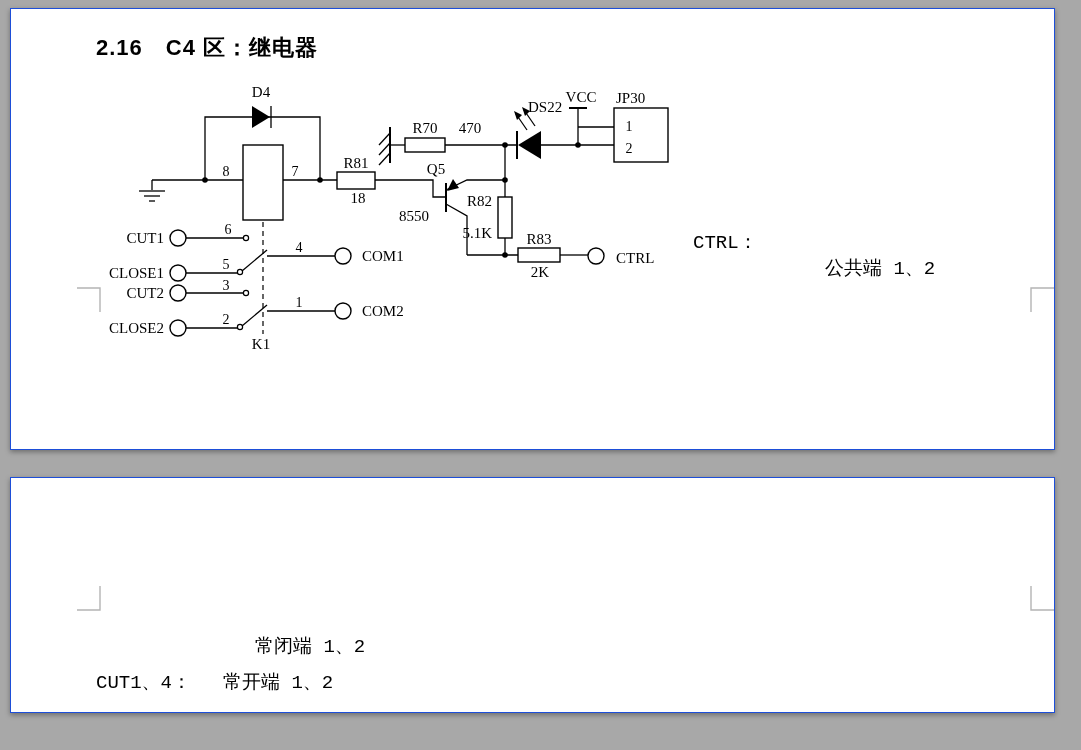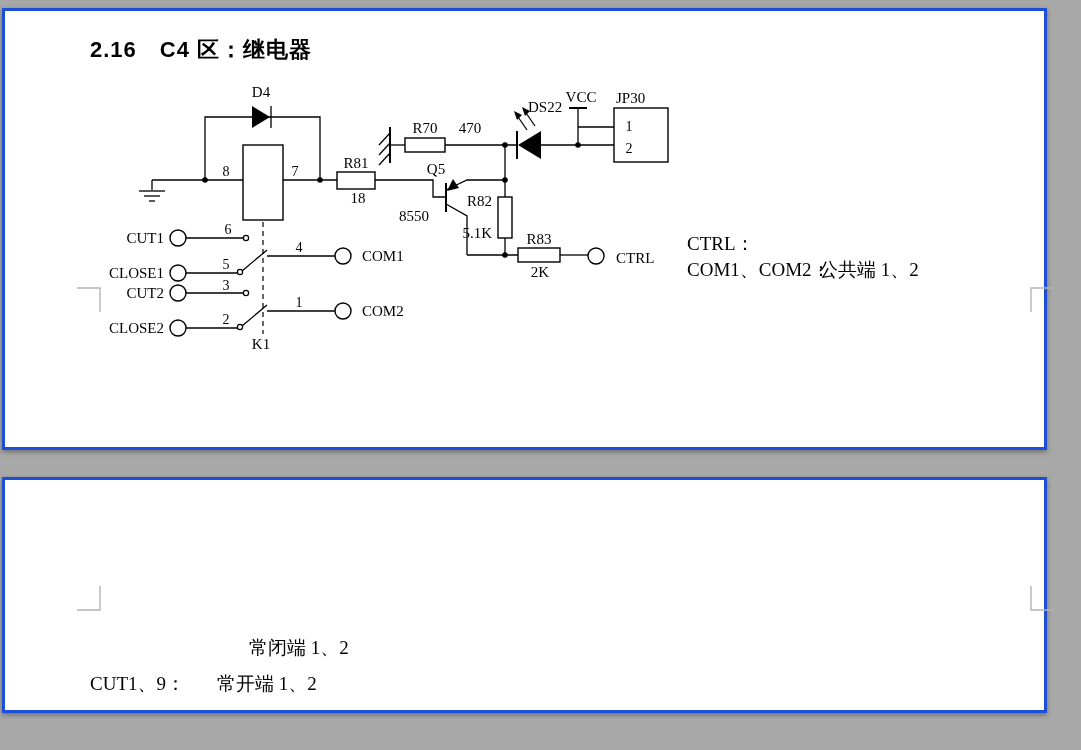--- a/index.html
+++ b/index.html
@@ -4,37 +4,37 @@
 <style>
   html,body { margin:0; padding:0; }
   body {
     width:1081px; height:750px;
     background:#a8a8a8;
     position:relative;
     overflow:hidden;
     font-family:"Liberation Serif", serif;
   }
   .page {
-    position:absolute; left:2px; width:1045px;
+    position:absolute; left:10px; width:1045px;
     background:#ffffff;
     box-sizing:border-box;
-    border:3px solid #1d4ed8;
+    border:1px solid #1d4ed8;
     box-shadow:0 2px 5px rgba(0,0,0,0.35);
   }
   #page1 { top:8px; height:442px; }
   #page2 { top:477px; height:236px; }
   .doc-title {
     position:absolute; left:85px; top:24px;
     font-size:22px; font-weight:bold; color:#000;
     font-family:"Liberation Sans", sans-serif;
     letter-spacing:1px; white-space:nowrap;
   }
   .ann {
     position:absolute; font-size:19px; color:#000; white-space:nowrap;
-    font-family:Liberation Serif, serif;
+    font-family:Liberation Mono, monospace;
   }
   #overlay {
     position:absolute; left:0; top:0; width:1081px; height:750px;
     pointer-events:none;
   }
   #overlay path.wire, #overlay path.sym { stroke:#000; stroke-width:1.3; fill:none; }
   #overlay path.thick { stroke:#000; stroke-width:2; fill:none; }
   #overlay path.dash { stroke:#000; stroke-width:1.2; fill:none; stroke-dasharray:5 4; }
   #overlay path.mark { stroke:#b4b4b4; stroke-width:1.4; fill:none; }
   #overlay rect.comp { fill:#ffffff; stroke:#000; stroke-width:1.4; }
@@ -46,27 +46,26 @@
   #overlay text.pin { font-size:14px; }
   #overlay text.mid { text-anchor:middle; }
   #overlay text.end { text-anchor:end; }
 </style>
 </head>
 <body>
 
 <div class="page" id="page1">
   <div class="doc-title">2.16　C4 区：继电器</div>
   <div class="ann" style="left:682px; top:220px;">CTRL：</div>
-  <div class="ann" style="left:682px; top:246px;">COM1、COM2：</div>
   <div class="ann" style="left:814px; top:246px;text-align:right;">公共端 1、2</div>
 </div>
 
 <div class="page" id="page2">
   <div class="ann" style="left:244px; top:155px;">常闭端 1、2</div>
-  <div class="ann" style="left:85px; top:191px;">CUT1、9：</div>
+  <div class="ann" style="left:85px; top:191px;">CUT1、4：</div>
   <div class="ann" style="left:212px; top:191px;">常开端 1、2</div>
 </div>
 
 <svg id="overlay" viewBox="0 0 1081 750" xmlns="http://www.w3.org/2000/svg">
 
   <g>
     <path class="mark" d="M77,288 H100 V312"></path>
     <path class="mark" d="M1054,288 H1031 V312"></path>
     <path class="mark" d="M77,610 H100 V586"></path>
     <path class="mark" d="M1054,610 H1031 V586"></path>

